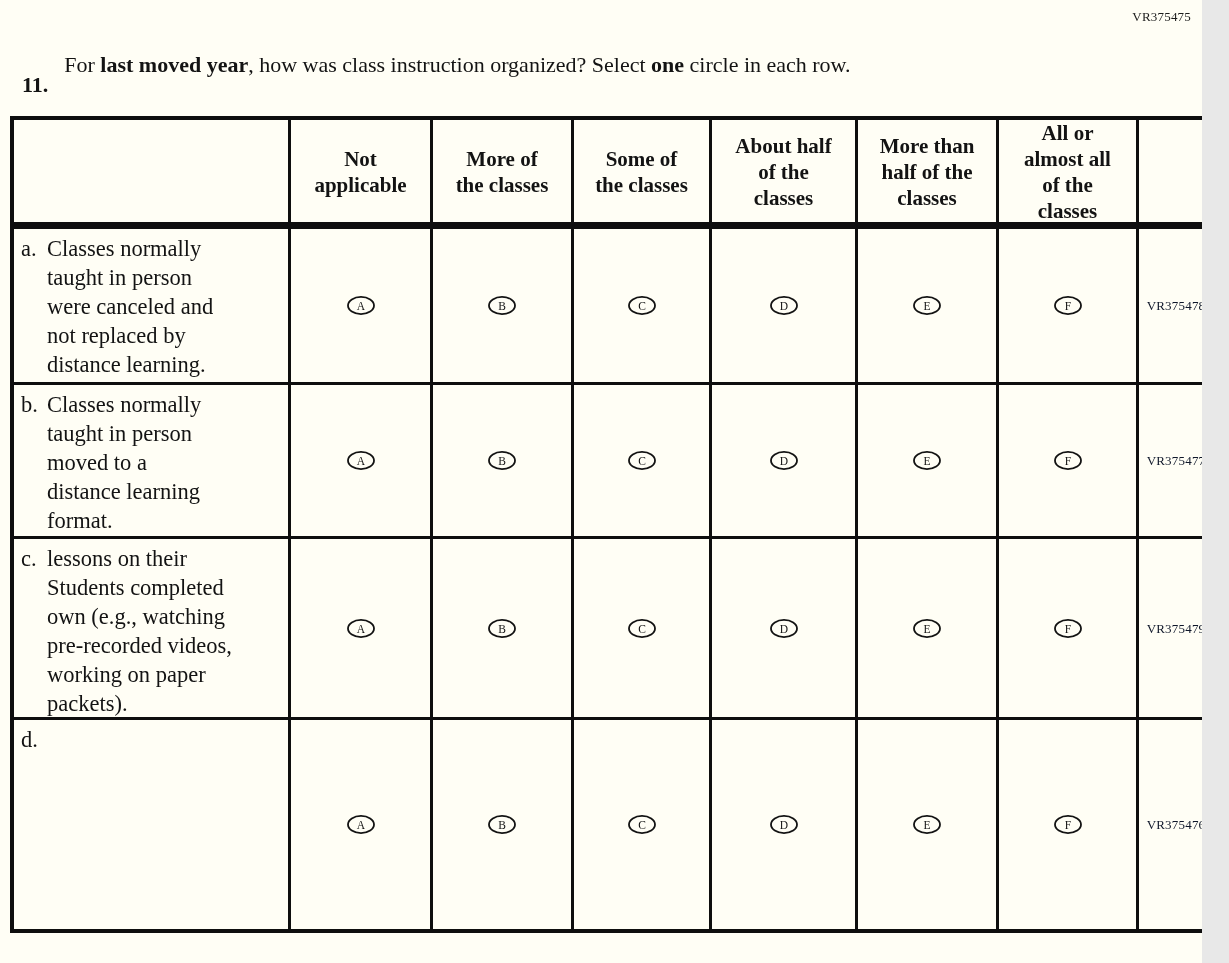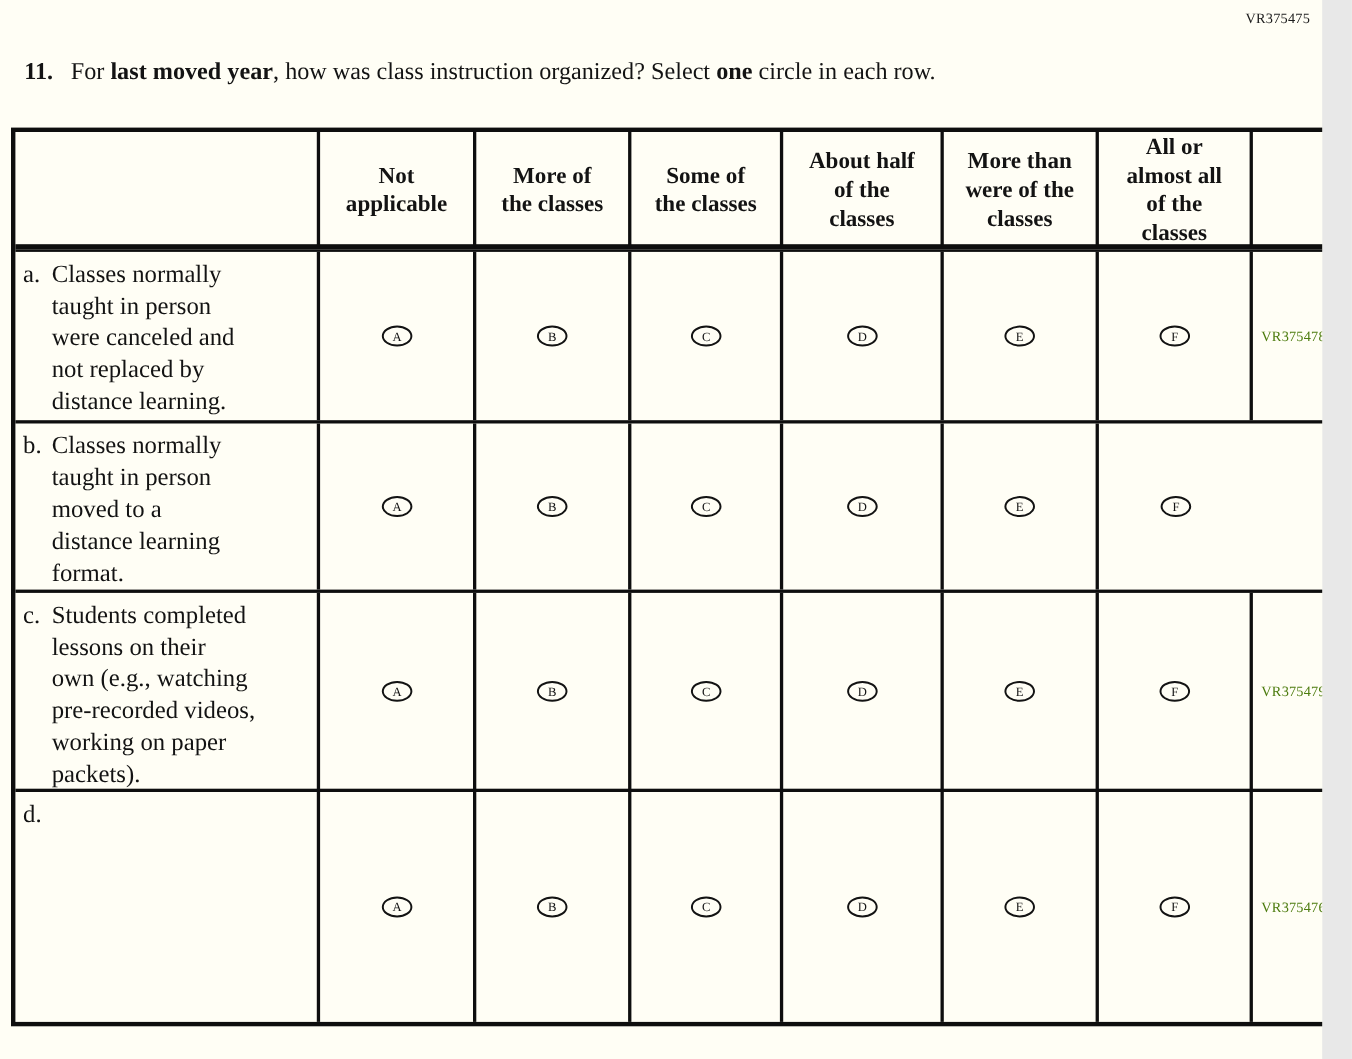--- a/index.html
+++ b/index.html
@@ -10,21 +10,21 @@
     font-family:"Liberation Serif", serif; overflow:hidden;
   }
   .top-code {
     position:absolute; top:9px; right:11px;
     font-size:13px; letter-spacing:.2px; color:#1c1c1c;
   }
   .question {
     position:absolute; top:52px; left:22px; right:20px;
     font-size:22px; display:flex;
   }
-  .q-num { font-weight:bold; margin-right:16px; }
+  .q-num { font-weight:bold; margin-right:16px;margin-top:20px; }
   .q-text b { font-weight:bold; }
   .qtable {
     position:absolute; top:116px; left:10px; width:1207px;
     border:4px solid #0e0e0e; background:#fffef5;
   }
   .grid-row {
     display:grid;
     grid-template-columns:277px 142px 141px 138px 146px 141px 140px 74px;
   }
   .cell { border-right:3px solid #0e0e0e; height:100%; }
@@ -42,21 +42,21 @@
   .td-label {
     display:flex; align-items:flex-start;
     padding:5px 4px 0 7px; font-size:22.5px; line-height:29px;
   }
   .rl-letter { flex:0 0 26px; }
   .rl-lines span { display:block; white-space:nowrap; }
   .td-opt { display:flex; align-items:center; justify-content:center; }
   .bubble { display:inline-flex; cursor:pointer; }
   .td-code {
     display:flex; align-items:center; justify-content:center;
-    font-size:13px; letter-spacing:.2px; color:#4d7c0f;
+    font-size:13px; letter-spacing:.2px; color:#0f172a;
   }
   svg text { font-family:"Liberation Serif", serif; }
 </style>
 </head>
 <body>
 
 <div class="page">
 
   <div class="top-code">VR375475</div>
 
@@ -81,21 +81,21 @@
         <span>Some of</span>
         <span>the classes</span>
       </div>
       <div class="cell th">
         <span>About half</span>
         <span>of the</span>
         <span>classes</span>
       </div>
       <div class="cell th">
         <span>More than</span>
-        <span>were of the</span>
+        <span>half of the</span>
         <span>classes</span>
       </div>
       <div class="cell th">
         <span>All or</span>
         <span>almost all</span>
         <span>of the</span>
         <span>classes</span>
       </div>
       <div class="cell th"></div>
     </div>
@@ -215,28 +215,29 @@
           </span>
         </div>
       <div class="cell td-opt">
           <span class="bubble">
             <svg width="30" height="21" viewBox="0 0 30 21">
               <ellipse cx="15" cy="10.5" rx="13" ry="8.6" fill="none" stroke="#131313" stroke-width="1.8"></ellipse>
               <text x="15" y="14.6" text-anchor="middle" font-size="11.5" fill="#131313">F</text>
             </svg>
           </span>
         </div>
+      <div class="cell td-code">VR375477</div>
     </div>
 
     <div class="grid-row trow r-c">
       <div class="cell td-label">
         <span class="rl-letter">c.</span>
         <span class="rl-lines">
+          <span>lessons on their</span>
           <span>Students completed</span>
-          <span>lessons on their</span>
           <span>own (e.g., watching</span>
           <span>pre-recorded videos,</span>
           <span>working on paper</span>
           <span>packets).</span>
         </span>
       </div>
       <div class="cell td-opt">
           <span class="bubble">
             <svg width="30" height="21" viewBox="0 0 30 21">
               <ellipse cx="15" cy="10.5" rx="13" ry="8.6" fill="none" stroke="#131313" stroke-width="1.8"></ellipse>

